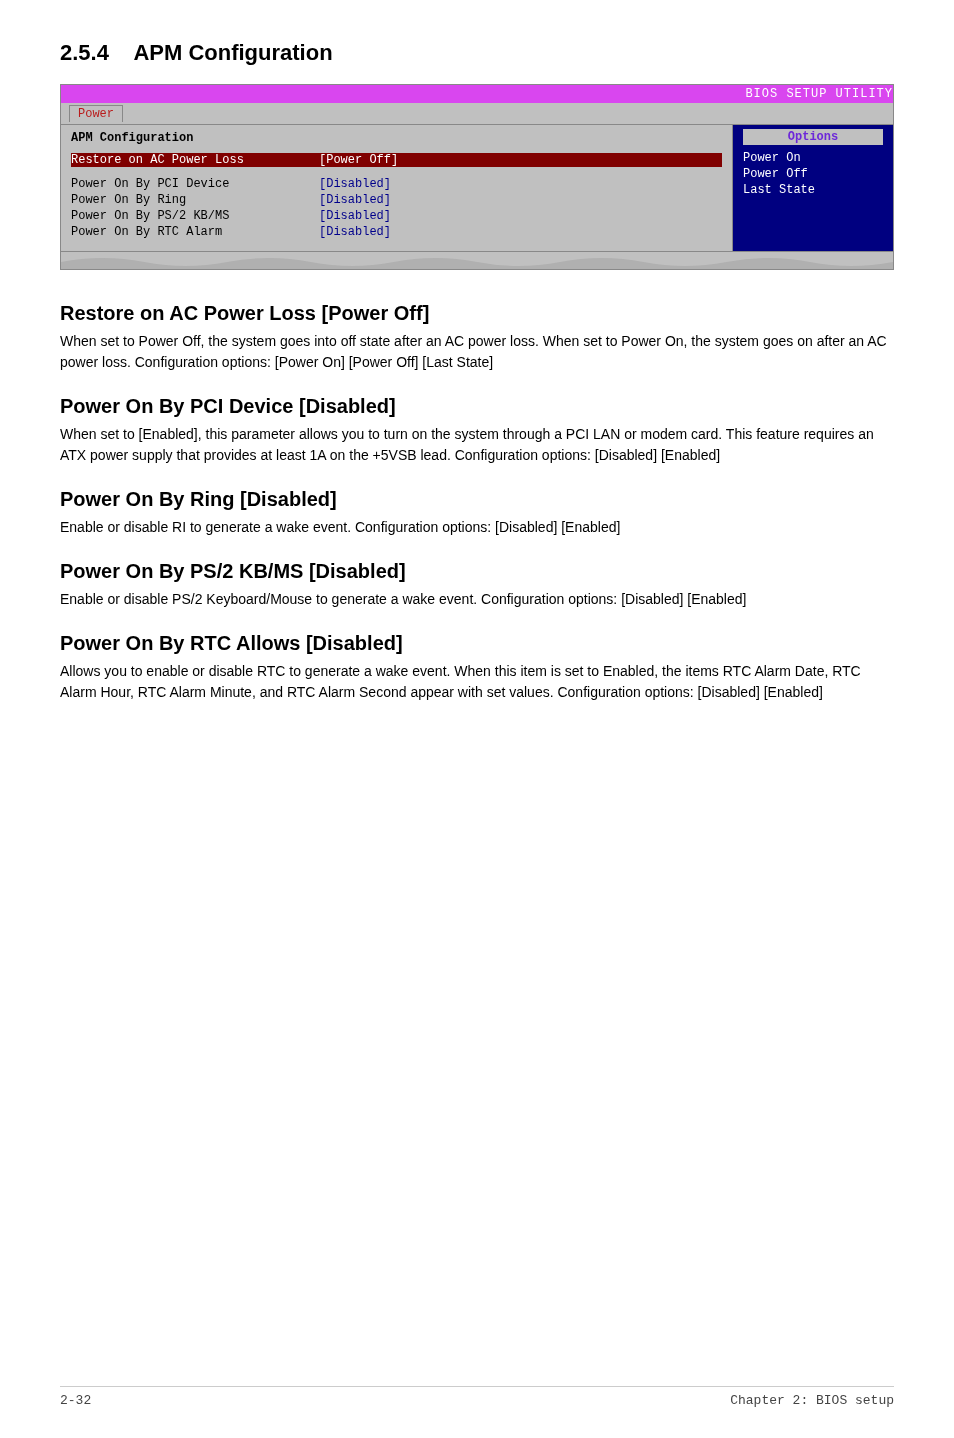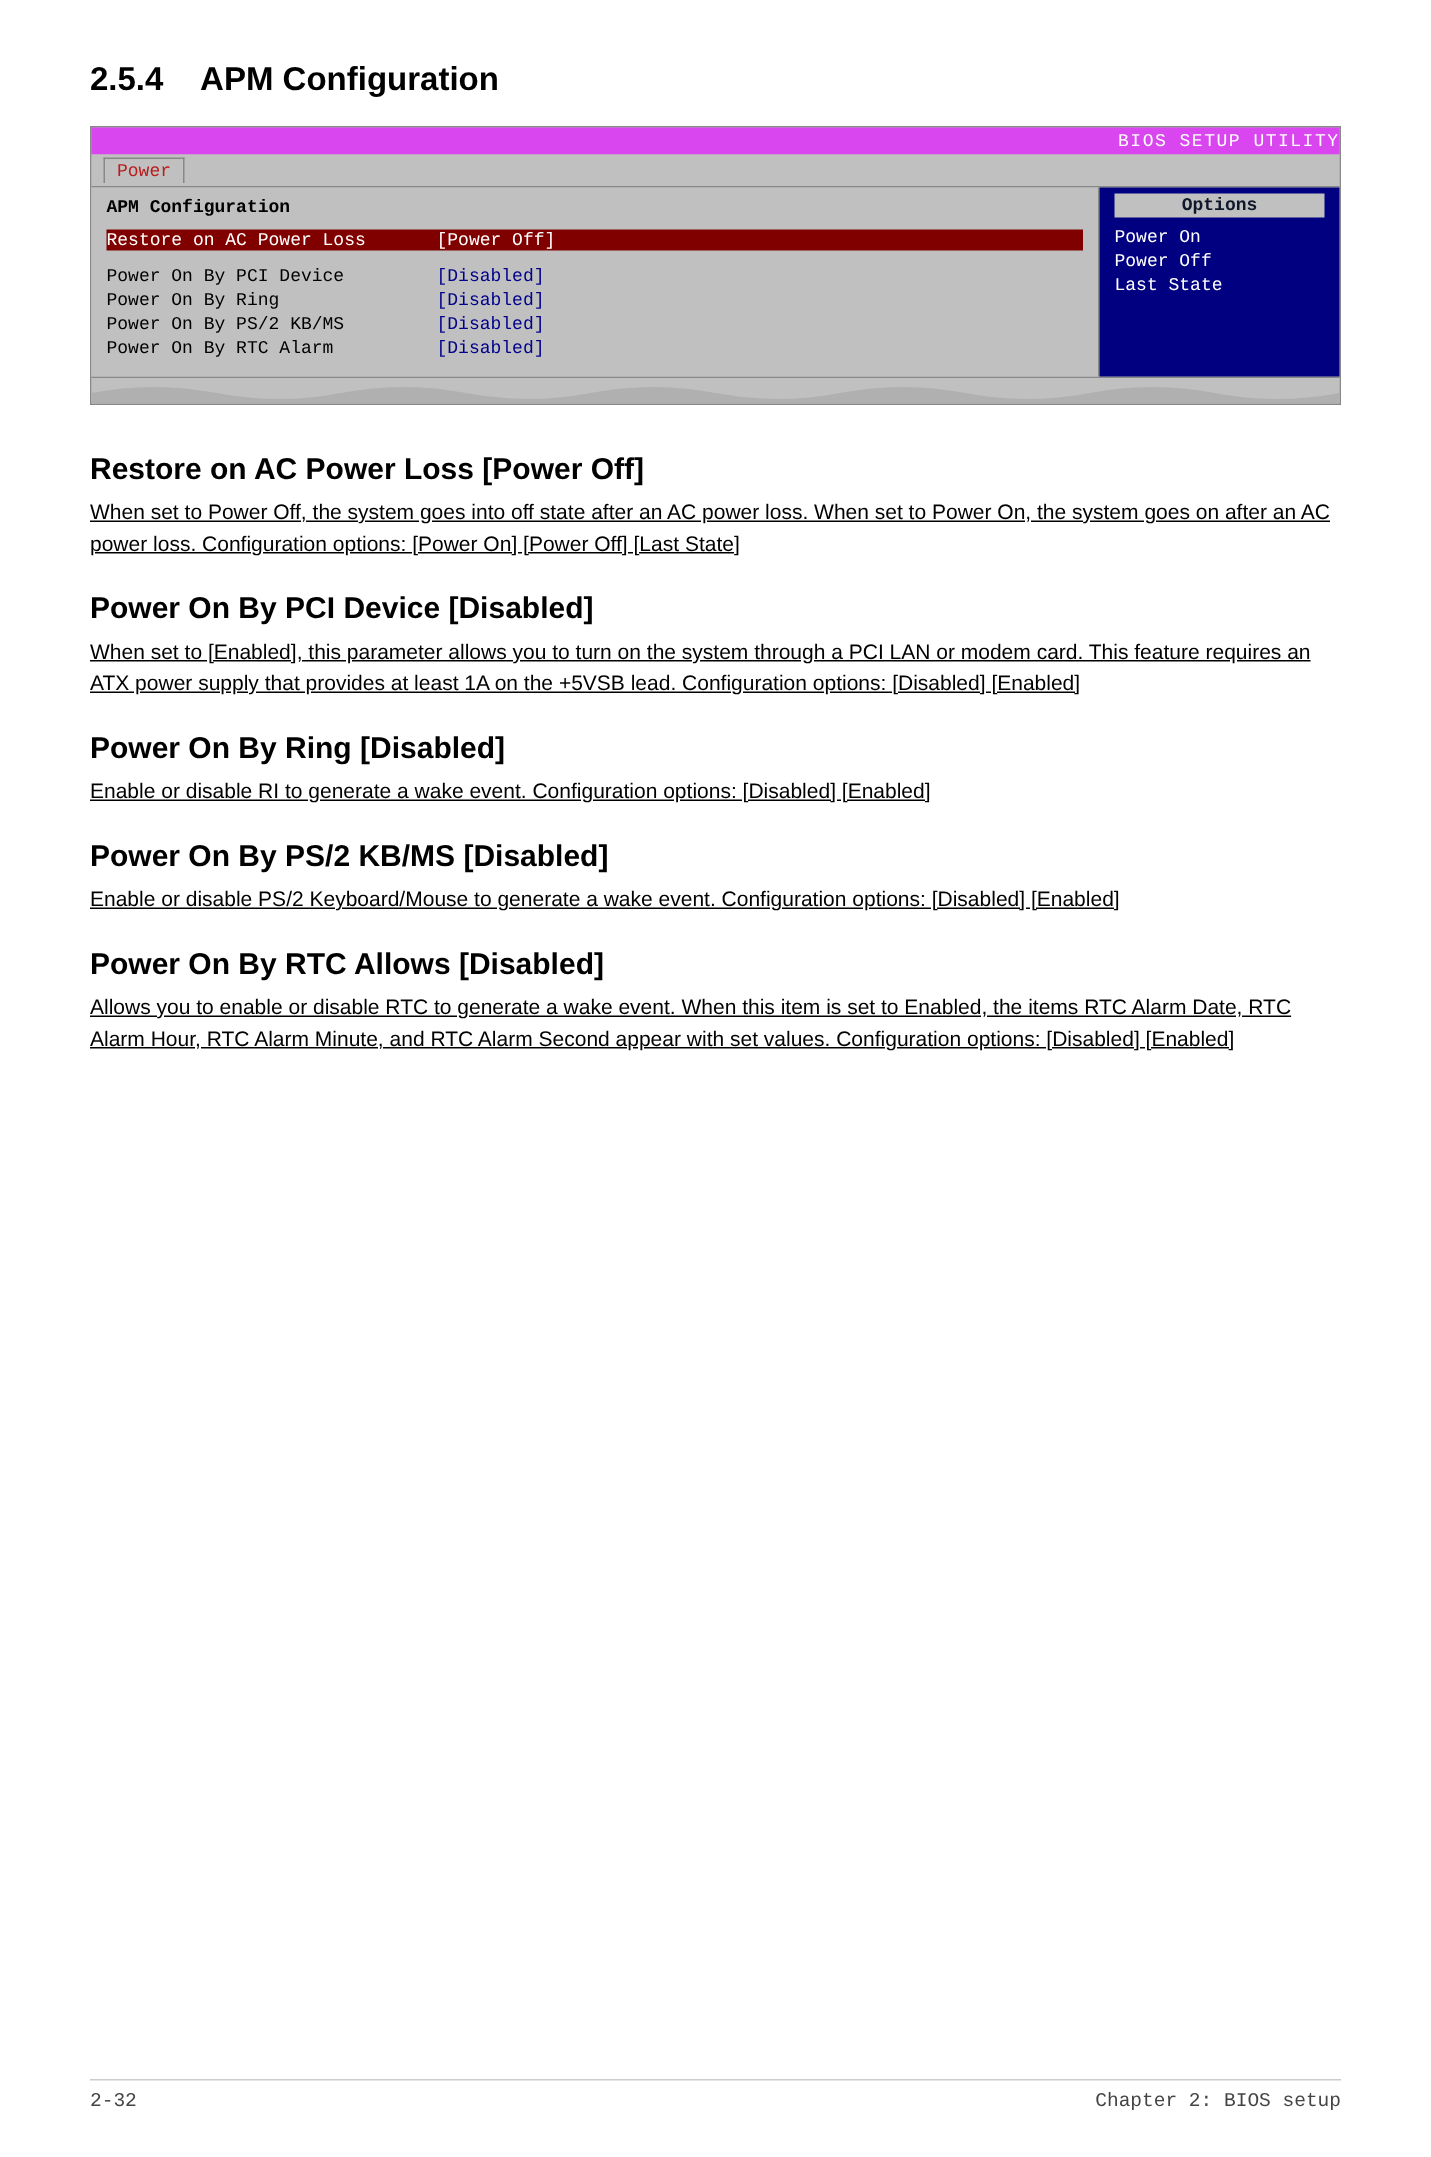--- a/index.html
+++ b/index.html
@@ -69,20 +69,21 @@
       font-weight: bold;
       font-size: 12px;
       margin-bottom: 8px;
       color: #000;
     }
 
     .bios-row {
       display: flex;
       margin-bottom: 2px;
       font-size: 12px;
+      gap: 28px;
     }
 
     .bios-row.highlighted {
       background: #800000;
       color: #fff;
     }
 
     .bios-row-label {
       width: 220px;
       color: inherit;
@@ -102,21 +103,21 @@
 
     .bios-sidebar {
       width: 160px;
       background: #000080;
       color: #fff;
       padding: 4px 10px;
     }
 
     .bios-sidebar-title {
       background: #c0c0c0;
-      color: #0f172a;
+      color: #6d28d9;
       text-align: center;
       font-weight: bold;
       font-size: 12px;
       margin-bottom: 6px;
       padding: 1px 0;
     }
 
     .bios-option {
       font-size: 12px;
       margin-bottom: 2px;
@@ -137,21 +138,20 @@
     .doc-heading {
       font-size: 20px;
       font-weight: bold;
       margin-bottom: 6px;
     }
 
     .doc-text {
       font-size: 14px;
       line-height: 1.5;
       color: #000;
-      text-decoration: underline;
     }
 
     
     .page-footer {
       position: fixed;
       bottom: 30px;
       left: 60px;
       right: 60px;
       border-top: 1px solid #ccc;
       padding-top: 6px;

